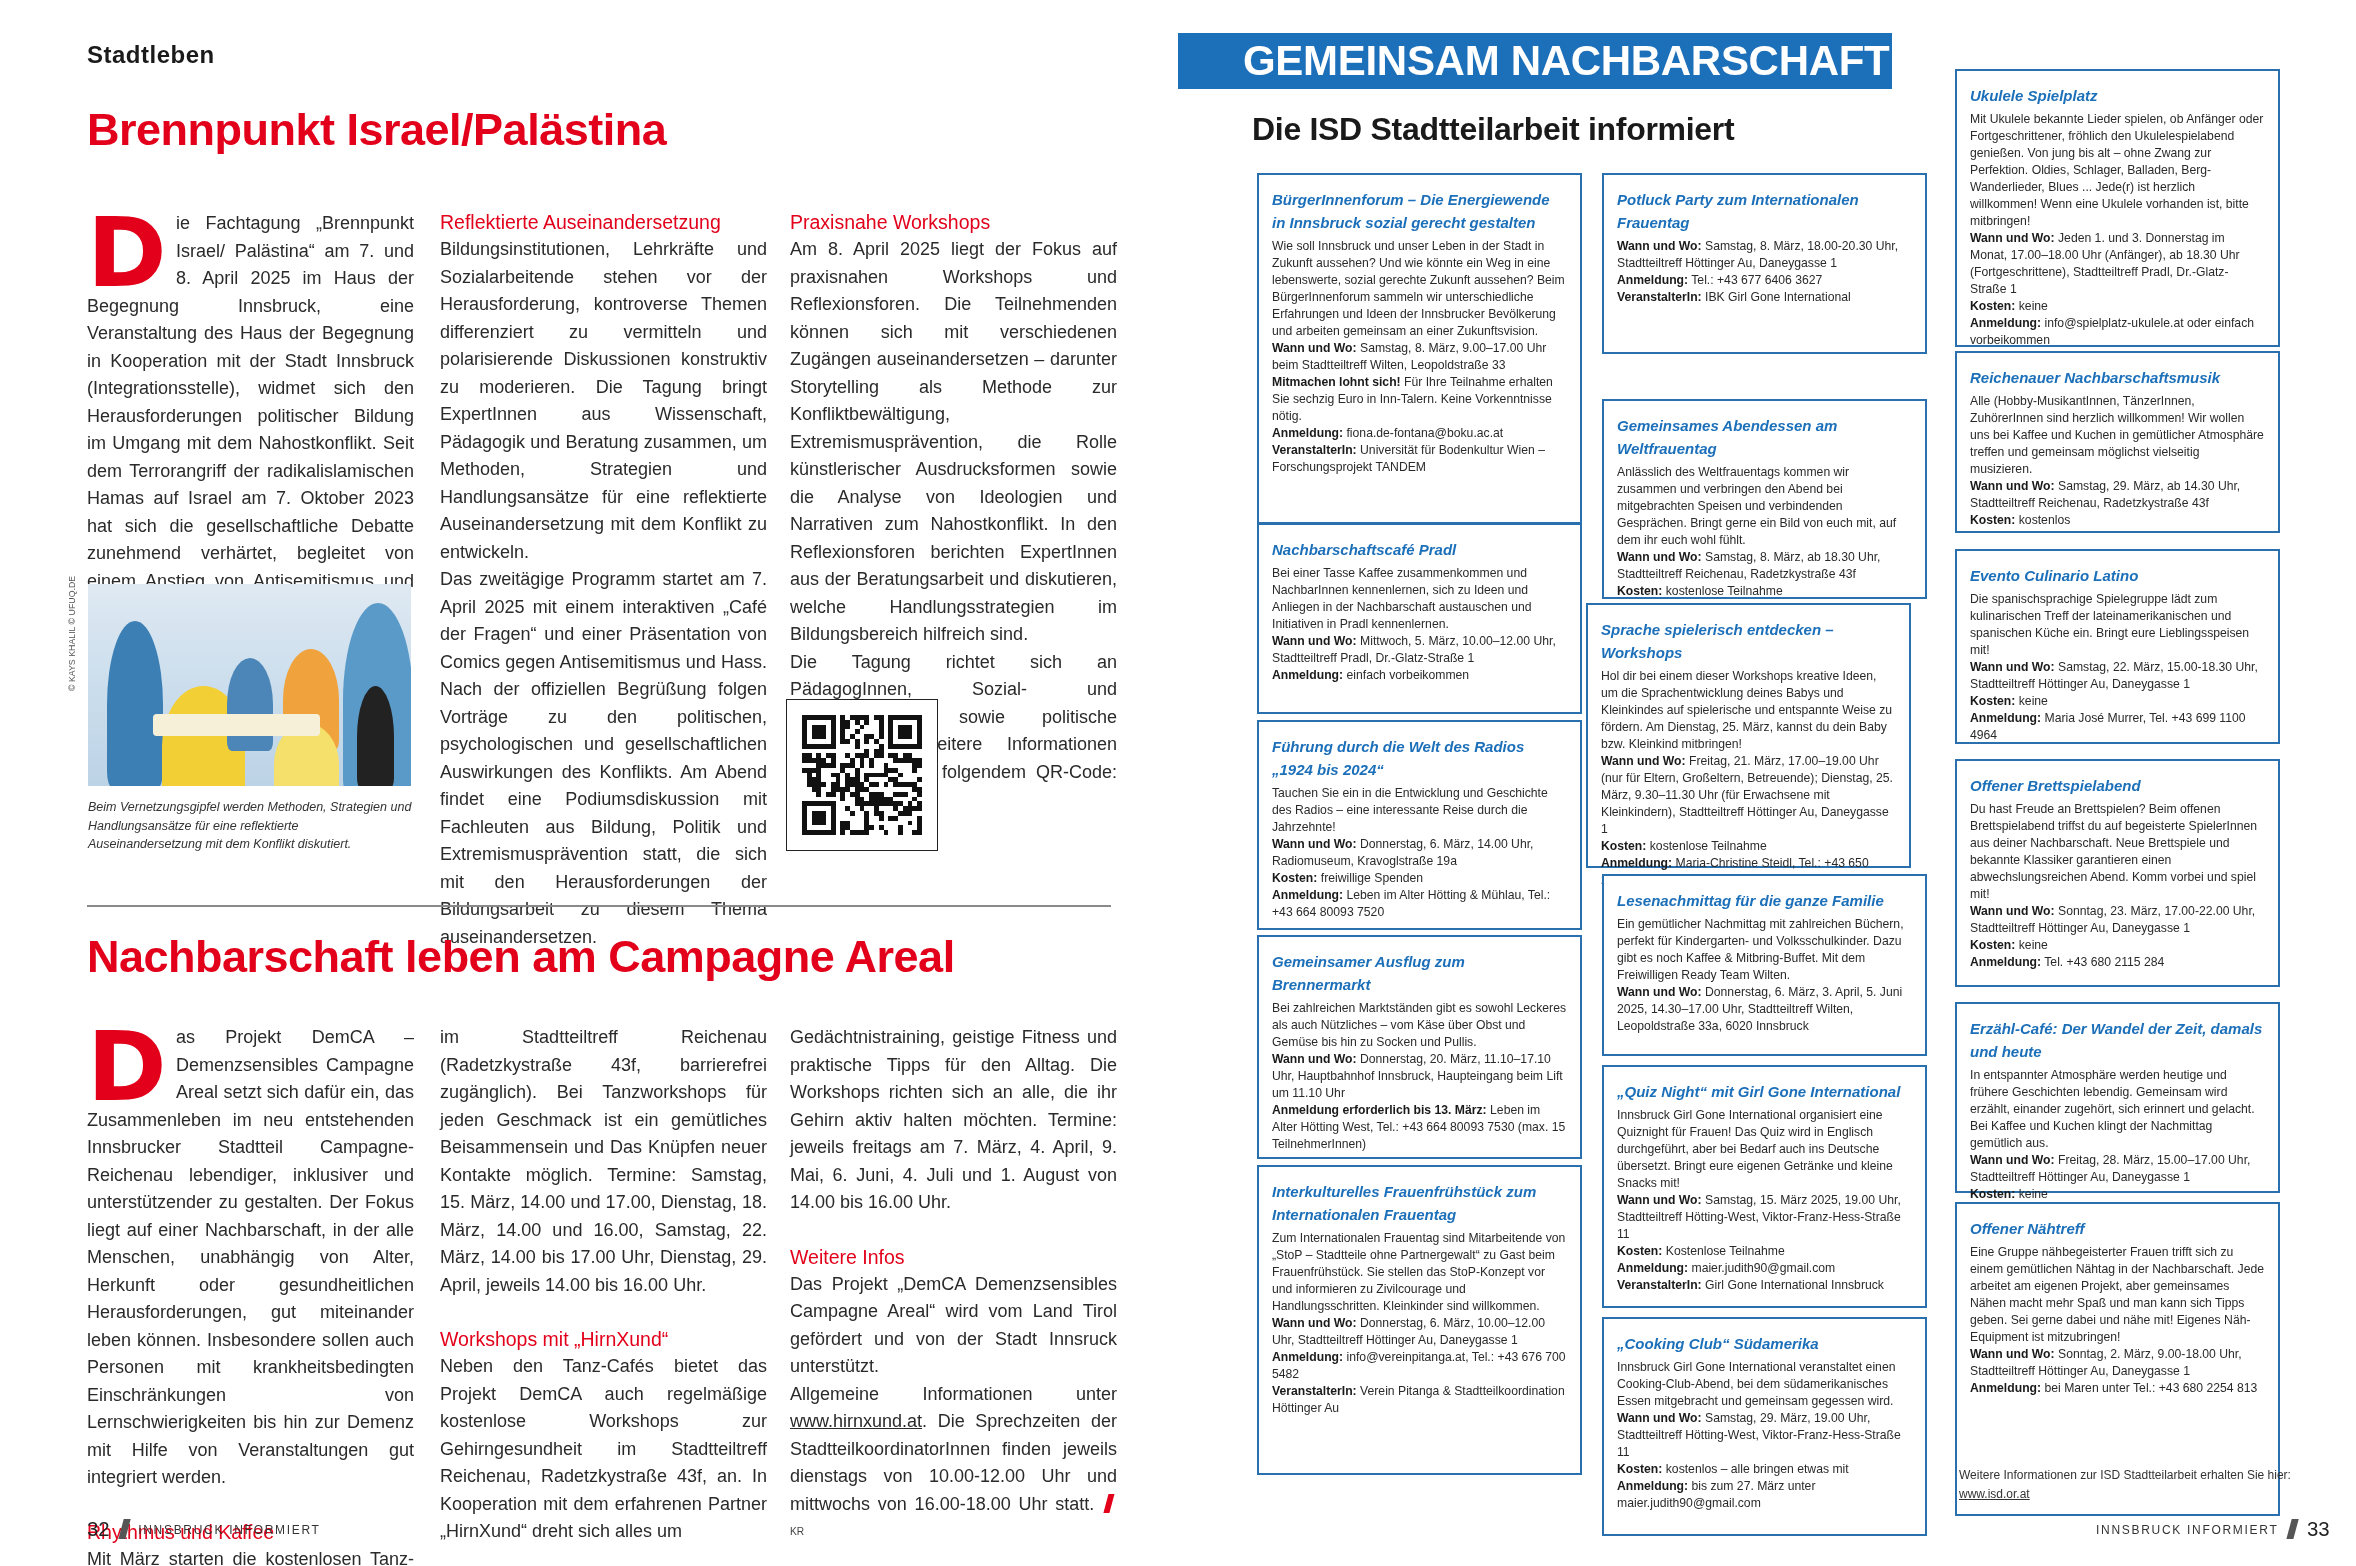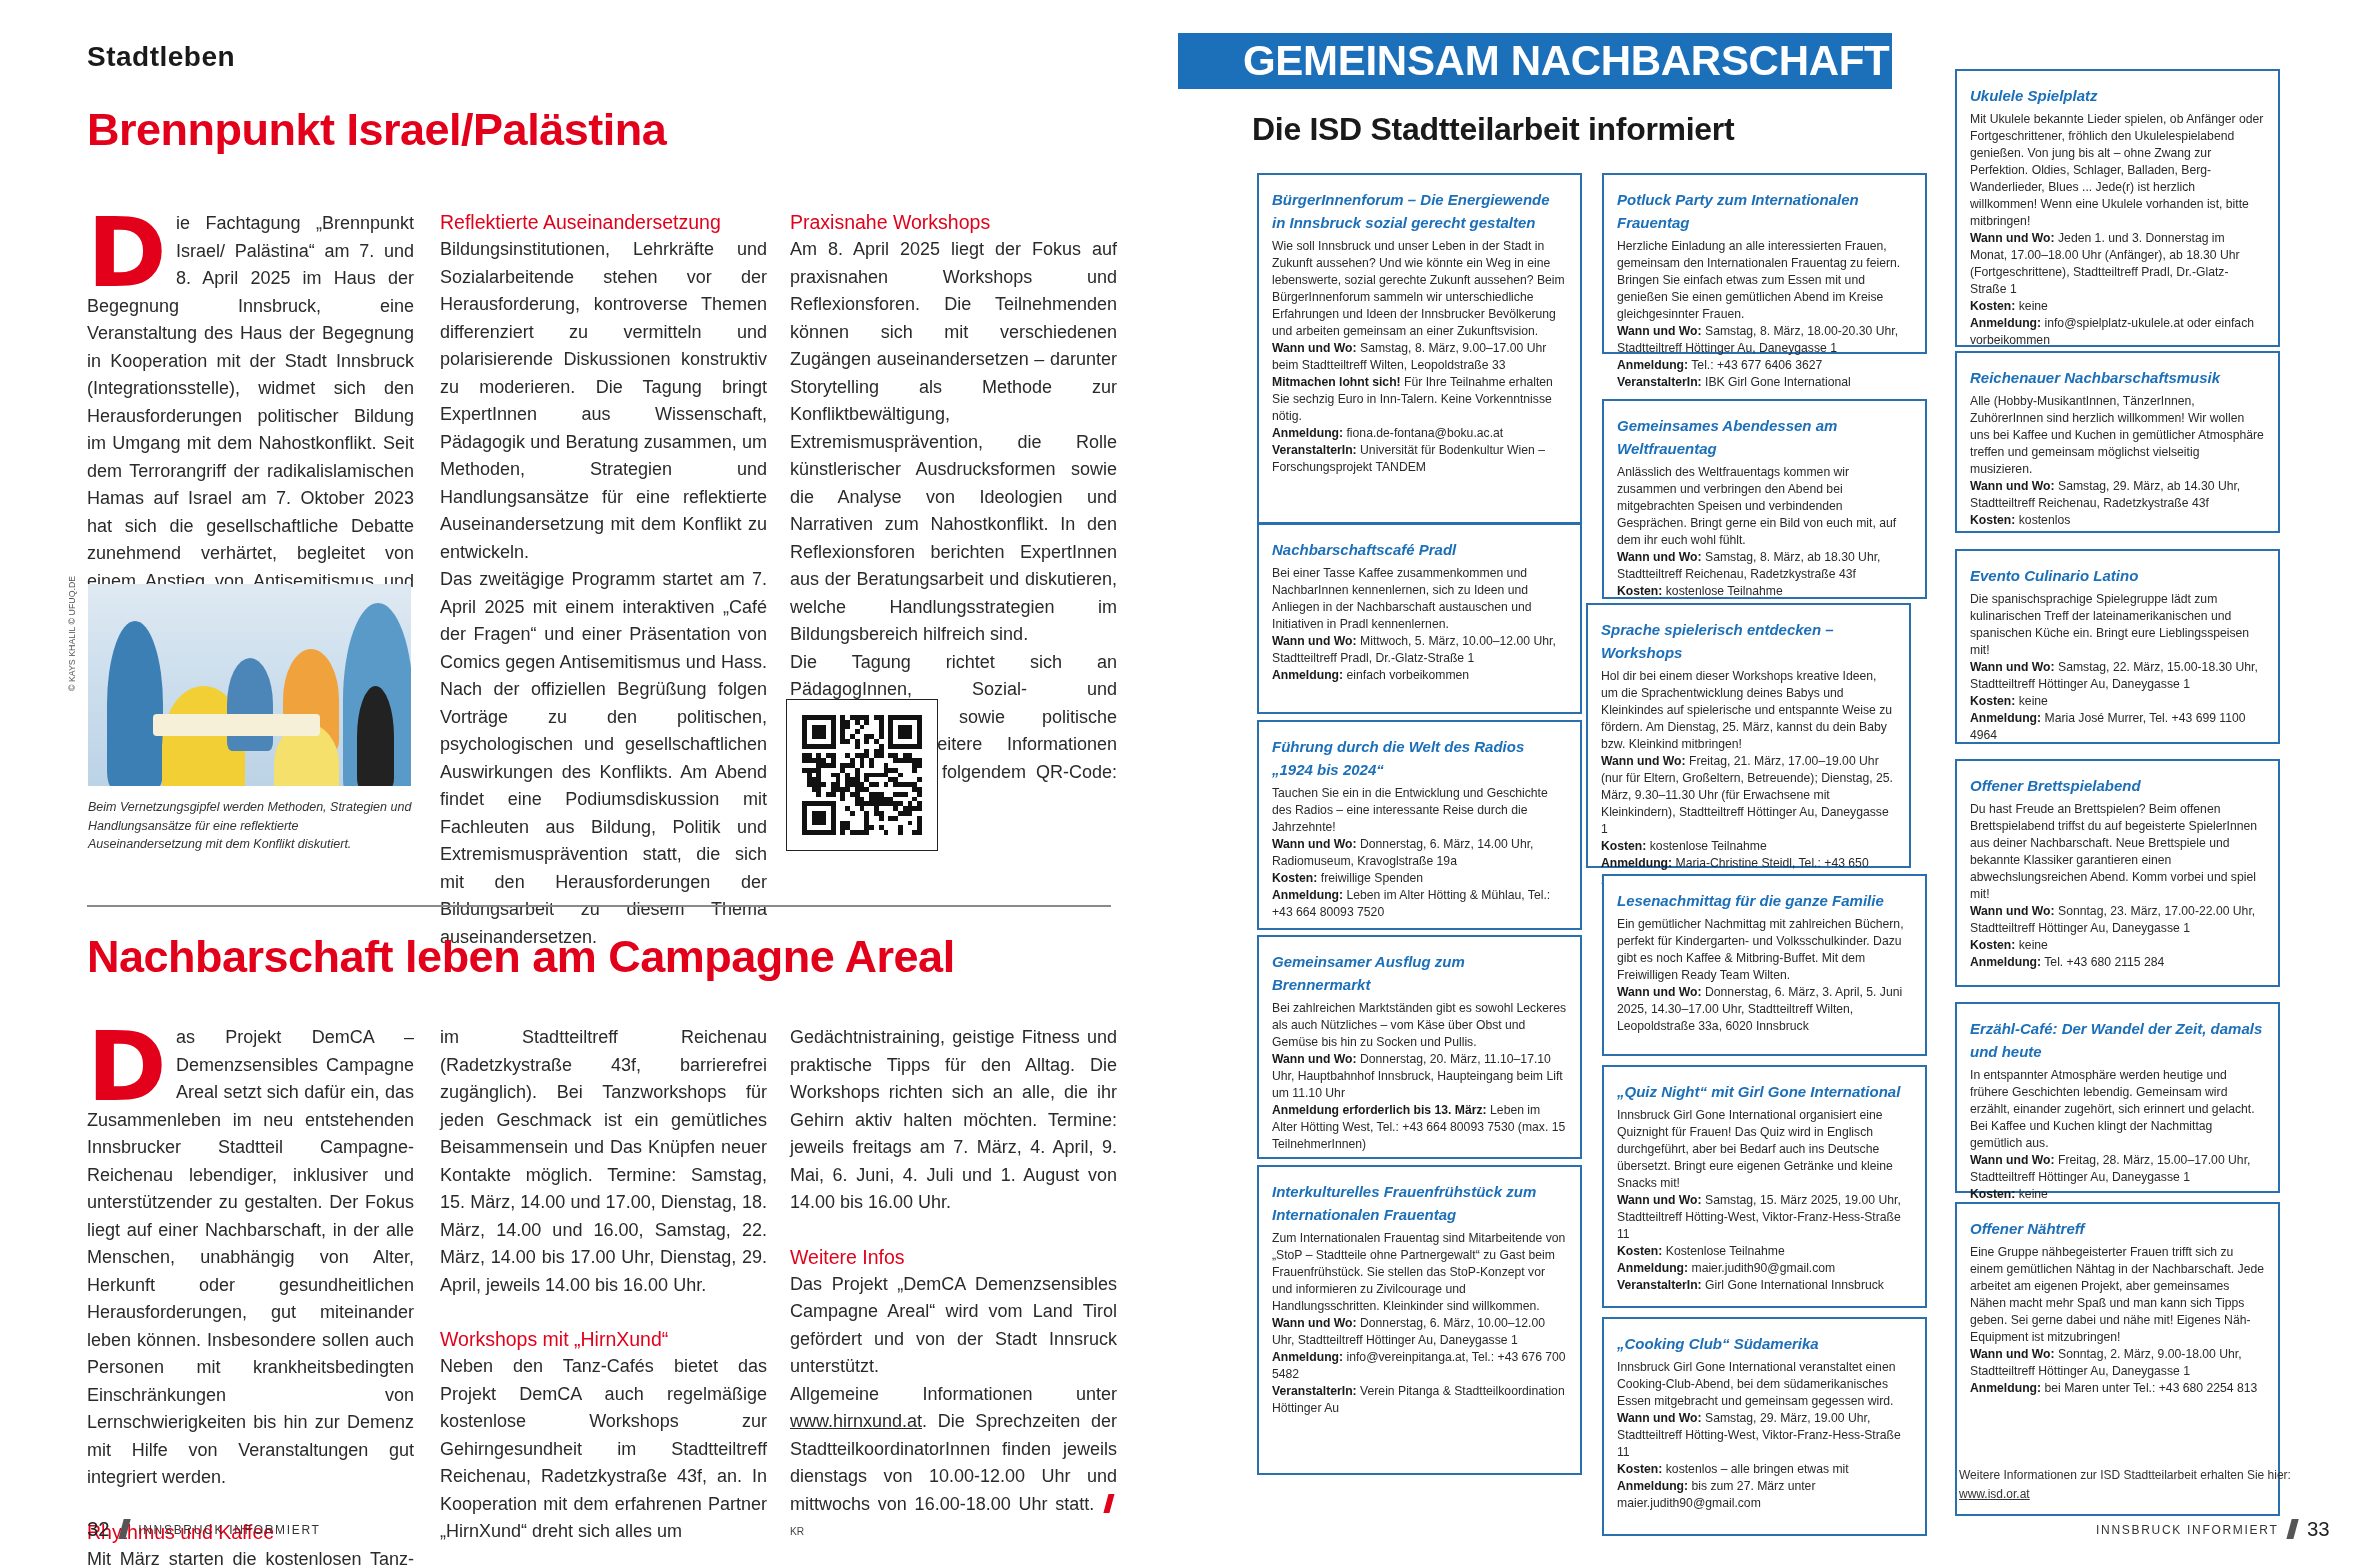--- a/index.html
+++ b/index.html
@@ -3,21 +3,21 @@
 <meta charset="utf-8">
 <style>
   * { box-sizing: border-box; margin: 0; padding: 0; }
   html, body { width: 2356px; height: 1567px; background: #ffffff; overflow: hidden; }
   body { font-family: "Liberation Sans", "DejaVu Sans", sans-serif; color: #2a2a2a; position: relative; }
 
   .page { position: absolute; top: 0; height: 1567px; }
   .page-left { left: 0; width: 1178px; }
   .page-right { left: 1178px; width: 1178px; }
 
-  .section-label { position: absolute; left: 87px; top: 41px; font-size: 28px; font-weight: bold; color: #1a1a1a; letter-spacing: 0.5px; }
+  .section-label { position: absolute; left: 87px; top: 41px; font-size: 24px; font-weight: bold; color: #1a1a1a; letter-spacing: 0.5px; }
   .headline { position: absolute; left: 87px; font-size: 45px; font-weight: bold; color: #e2001a; letter-spacing: -0.5px; }
   .headline.h1 { top: 104px; }
   .headline.h2 { top: 931px; }
 
   .col { position: absolute; width: 327px; font-size: 18px; line-height: 27.5px; text-align: justify; hyphens: auto; }
   .col p { margin: 0; }
   .sub { color: #e2001a; font-weight: normal; font-size: 19.5px; line-height: 28px; }
   .dropcap { float: left; font-size: 96px; line-height: 78px; color: #e2001a; font-weight: bold; margin: 3.7px 9.3px 0 0; font-family: "DejaVu Sans", sans-serif; }
   .gap { height: 26px; }
   .endmark { display: inline-block; width: 5.6px; height: 18.6px; background: #e2001a; transform: skewX(-15deg); margin: 0 5.6px 0 3.7px; vertical-align: -2.8px; }
@@ -800,21 +800,20 @@
         <div class="bd">
           <span class="row">Zum Internationalen Frauentag sind Mitarbeitende von „StoP – Stadtteile ohne Partnergewalt“ zu Gast beim Frauenfrühstück. Sie stellen das StoP-Konzept vor und informieren zu Zivilcourage und Handlungsschritten. Kleinkinder sind willkommen.</span>
           <span class="row"><b>Wann und Wo:</b> <span>Donnerstag, 6. März, 10.00–12.00 Uhr, Stadtteiltreff Höttinger Au, Daneygasse 1</span></span>
           <span class="row"><b>Anmeldung:</b> <span>info@vereinpitanga.at, Tel.: +43 676 700 5482</span></span>
           <span class="row"><b>VeranstalterIn:</b> <span>Verein Pitanga &amp; Stadtteilkoordination Höttinger Au</span></span>
         </div>
       </div>
       <div class="box" style="left: 424px; top: 173px; width: 325px; height: 181px;">
         <div class="bt">Potluck Party zum Internationalen Frauentag</div>
         <div class="bd">
-          <span class="row">Herzliche Einladung an alle interessierten Frauen, gemeinsam den Internationalen Frauentag zu feiern. Bringen Sie einfach etwas zum Essen mit und genießen Sie einen gemütlichen Abend im Kreise gleichgesinnter Frauen.</span>
           <span class="row"><b>Wann und Wo:</b> <span>Samstag, 8. März, 18.00-20.30 Uhr, Stadtteiltreff Höttinger Au, Daneygasse 1</span></span>
           <span class="row"><b>Anmeldung:</b> <span>Tel.: +43 677 6406 3627</span></span>
           <span class="row"><b>VeranstalterIn:</b> <span>IBK Girl Gone International</span></span>
         </div>
       </div>
       <div class="box" style="left: 424px; top: 399px; width: 325px; height: 200px;">
         <div class="bt">Gemeinsames Abendessen am Weltfrauentag</div>
         <div class="bd">
           <span class="row">Anlässlich des Weltfrauentags kommen wir zusammen und verbringen den Abend bei mitgebrachten Speisen und verbindenden Gesprächen. Bringt gerne ein Bild von euch mit, auf dem ihr euch wohl fühlt.</span>
           <span class="row"><b>Wann und Wo:</b> <span>Samstag, 8. März, ab 18.30 Uhr, Stadtteiltreff Reichenau, Radetzkystraße 43f</span></span>

